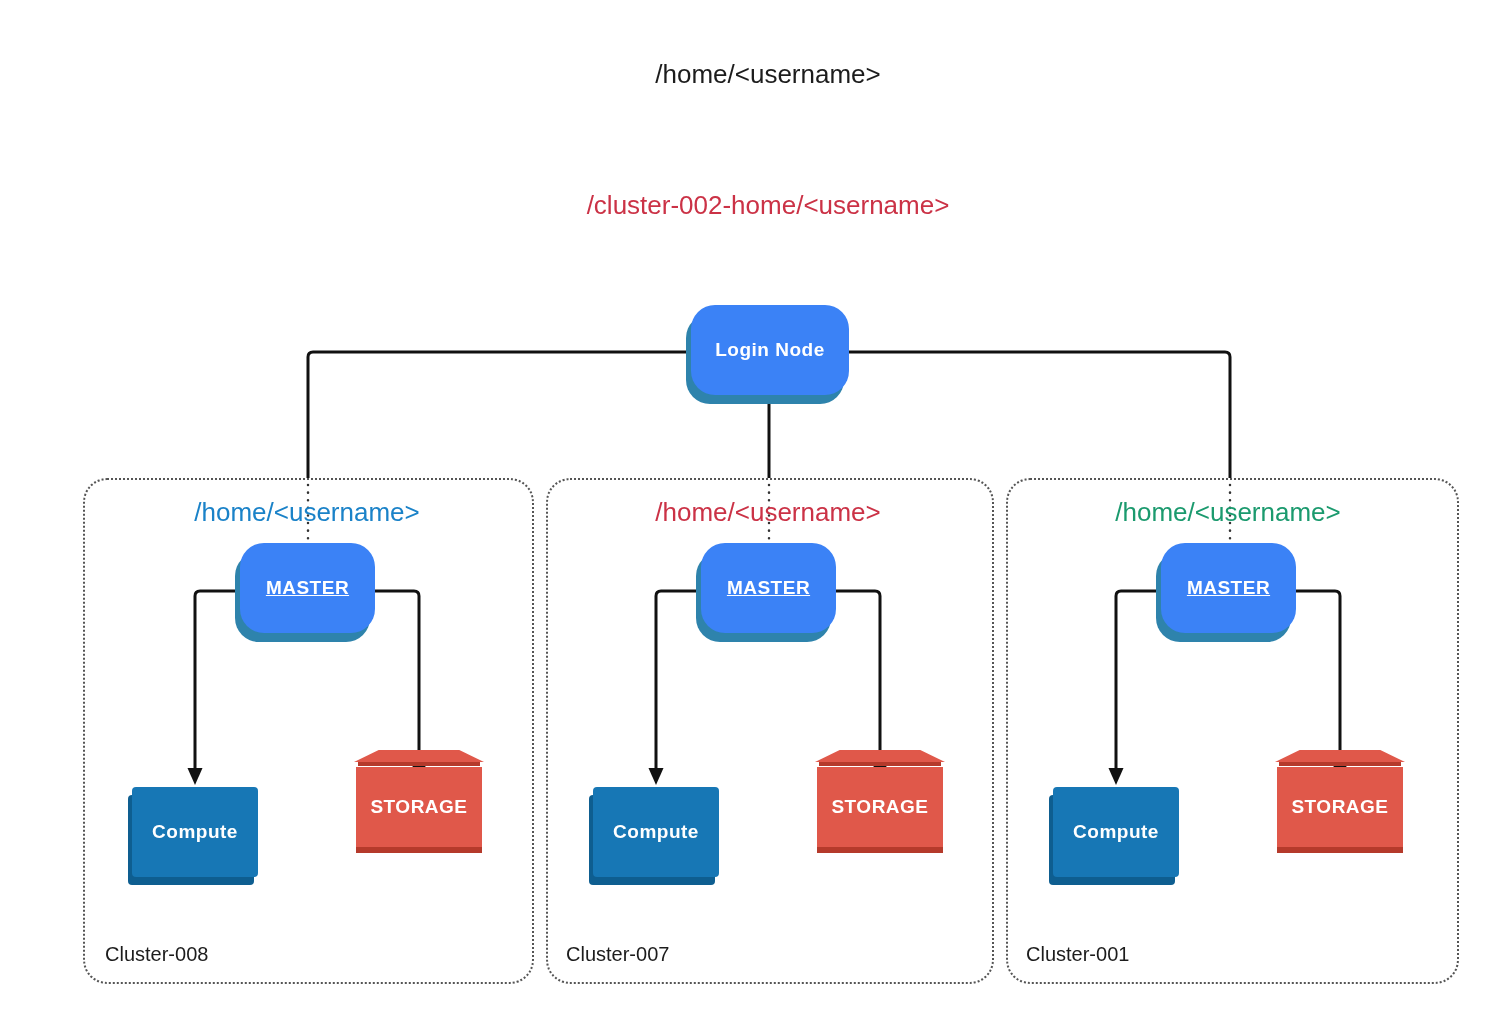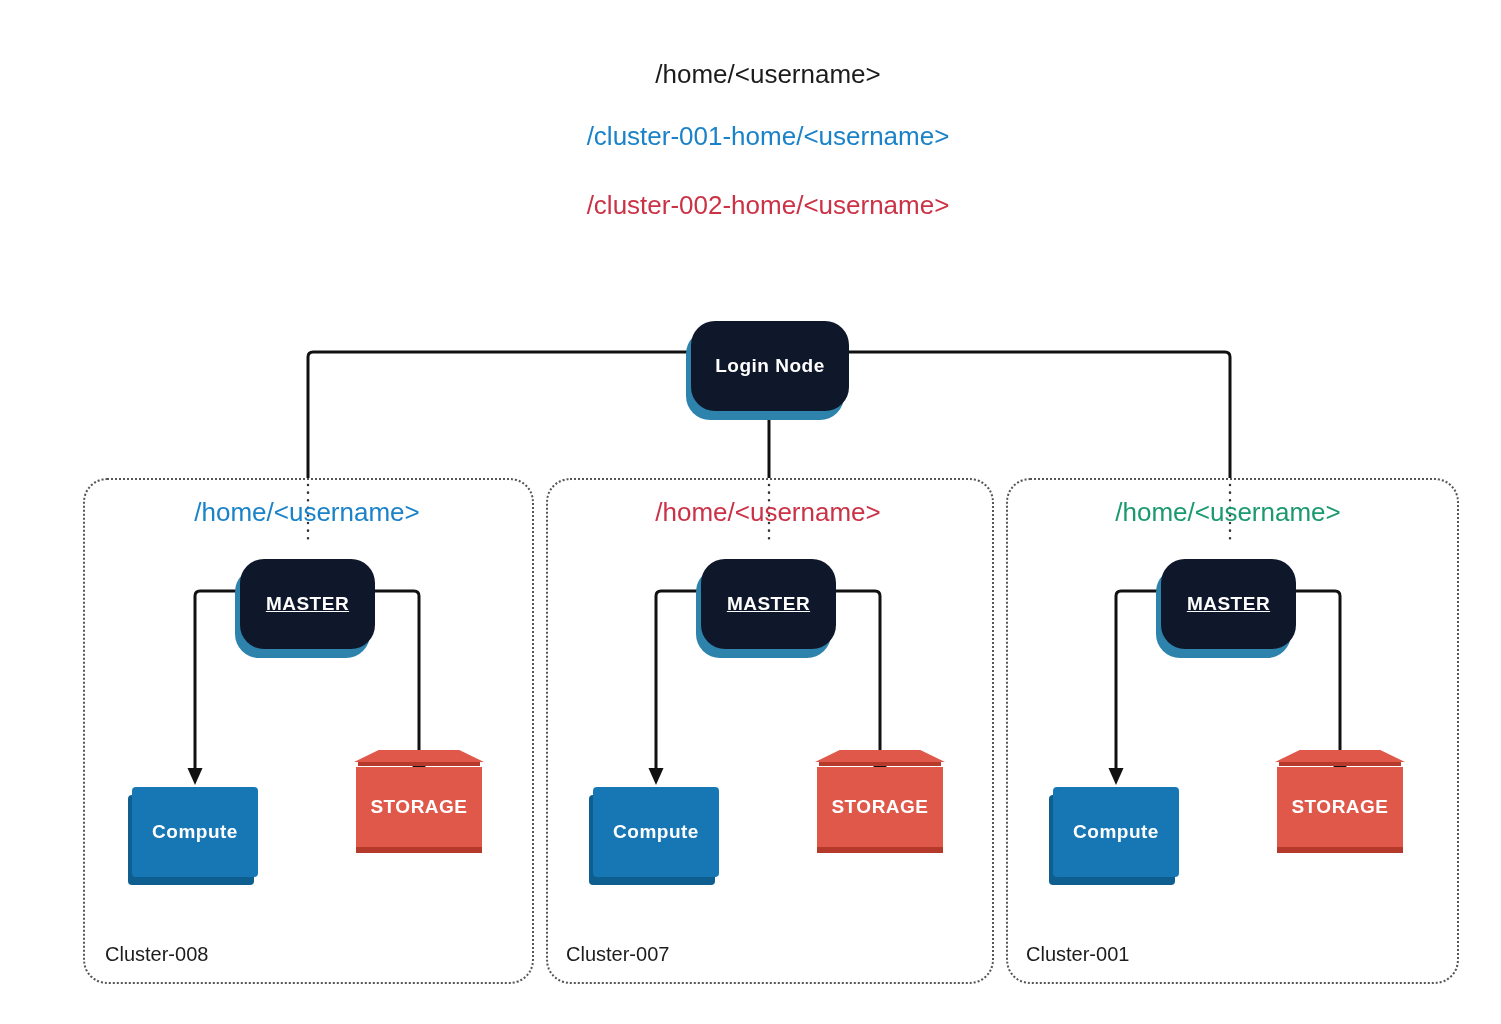--- a/index.html
+++ b/index.html
@@ -29,21 +29,21 @@
   .home-label {
     position:absolute; top:497px; transform:translateX(-50%);
     white-space:nowrap; font-size:26px; z-index:3;
   }
 
   .node {
     position:absolute; border-radius:24px; color:#ffffff; font-weight:bold;
     display:flex; align-items:center; justify-content:center;
     font-size:19px; letter-spacing:0.5px; z-index:2;
   }
-  .blue-light { background:#0f172a; box-shadow:-5px 9px 0 #2e83ac;margin-top:16px; }
+  .blue-light { background:#3b82f6; box-shadow:-5px 9px 0 #2e83ac; }
   .blue-dark  { background:#1777b5; box-shadow:-4px 8px 0 #0e5e90; }
 
   .login-node { left:691px; top:305px; width:158px; height:90px; }
   .master-node { width:135px; height:90px; top:543px;text-decoration:underline; }
   .compute-node { width:126px; height:90px; top:787px; border-radius:4px; }
 
   .storage-node { position:absolute; top:750px; width:130px; z-index:2; }
   .storage-lid {
     width:130px; height:12px; background:#e0584a;
     clip-path:polygon(19% 0, 81% 0, 100% 100%, 0 100%);
@@ -88,21 +88,20 @@
       <polygon points="187.5,768 202.5,768 195,785"></polygon>
       <polygon points="411.5,764 426.5,764 419,781"></polygon>
       <polygon points="648.5,768 663.5,768 656,785"></polygon>
       <polygon points="872.5,764 887.5,764 880,781"></polygon>
       <polygon points="1108.5,768 1123.5,768 1116,785"></polygon>
       <polygon points="1332.5,764 1347.5,764 1340,781"></polygon>
     </g>
   </svg>
 
   <div class="path-title t-black" style="top:59px">/home/&lt;username&gt;</div>
-  <div class="path-title t-blue" style="top:121px">/cluster-001-home/&lt;username&gt;</div>
   <div class="path-title t-red" style="top:190px">/cluster-002-home/&lt;username&gt;</div>
 
   <div class="node blue-light login-node">Login Node</div>
 
   <div class="cluster-panel" style="left:83px; top:478px; width:447px; height:502px"></div>
   <div class="home-label t-blue" style="left:307px">/home/&lt;username&gt;</div>
   <div class="node blue-light master-node" style="left:240px">MASTER</div>
   <div class="node blue-dark compute-node" style="left:132px">Compute</div>
   <div class="storage-node" style="left:354px">
     <div class="storage-lid"></div>

